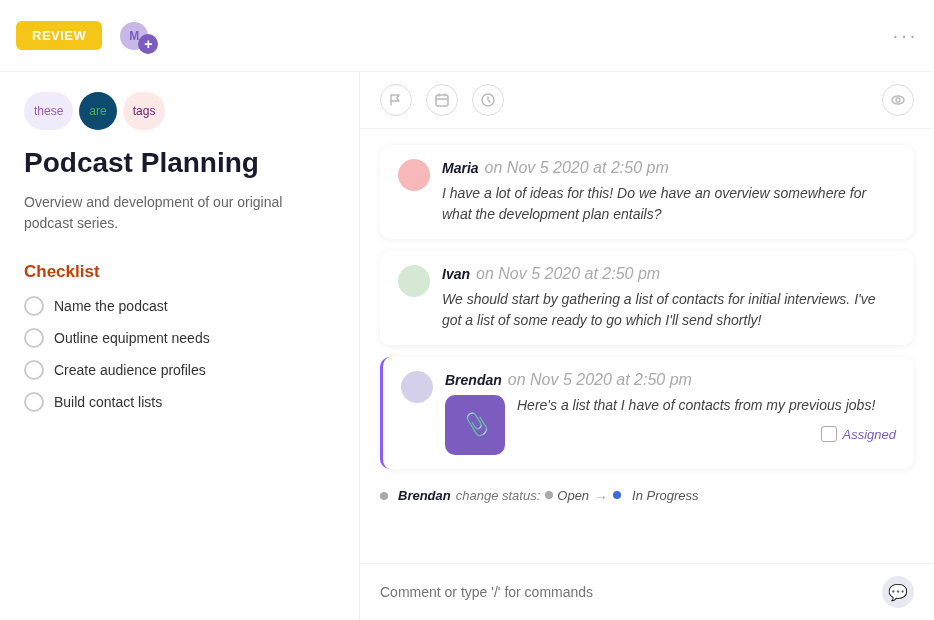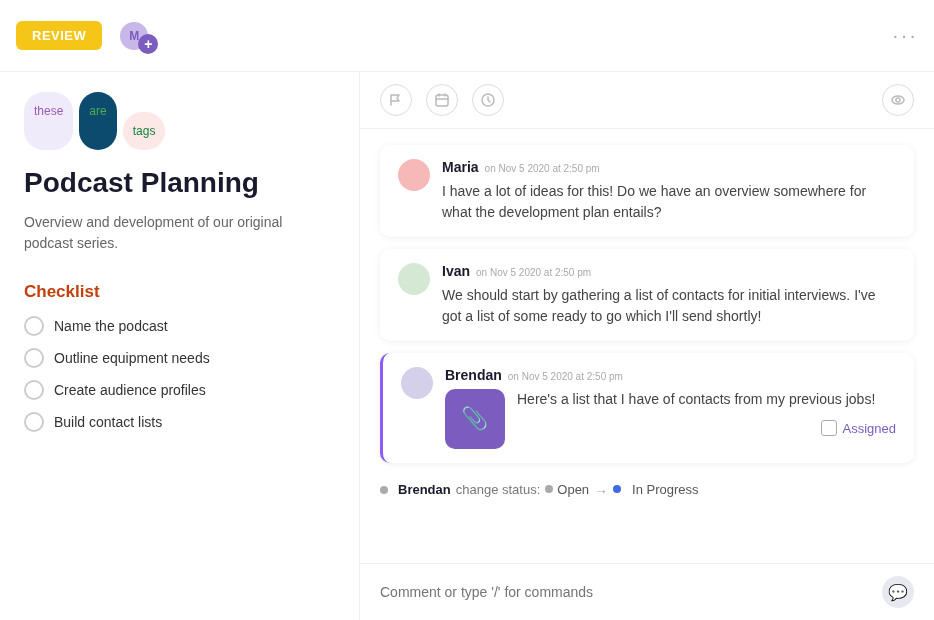--- a/index.html
+++ b/index.html
@@ -99,21 +99,21 @@
       margin-bottom: 16px;
     }
     .tag {
       font-size: 12px;
       padding: 12px 10px;
       border-radius: 20px;
       font-weight: 500;
     }
     .tag-green { background: #0c4a6e; color: #4caf50; }
     .tag-purple { background: #f0ebfa; color: #9b59b6; }
-    .tag-red { background: #fde8e8; color: #15803d; margin-top: 20px; }
+    .tag-red { background: #fde8e8; color: #701a75; }
     .page-title {
       font-size: 28px;
       font-weight: 800;
       color: #1a1a2e;
       margin-bottom: 12px;
       line-height: 1.2;
     }
     .page-desc {
       font-size: 14px;
       color: #666;
@@ -179,20 +179,21 @@
     .toolbar-icon-right {
       margin-left: auto;
     }
     .comments-area {
       flex: 1;
       overflow-y: auto;
       padding: 16px 20px;
       display: flex;
       flex-direction: column;
       gap: 12px;
+      font-style: italic;
     }
     .comment-card {
       background: #fff;
       border-radius: 10px;
       padding: 14px 18px;
       box-shadow: 0 1px 6px rgba(0,0,0,0.07);
       display: flex;
       gap: 12px;
     }
     .comment-avatar {
@@ -211,21 +212,21 @@
       gap: 6px;
       margin-bottom: 6px;
       flex-wrap: wrap;
     }
     .comment-author {
       font-weight: 700;
       font-size: 14px;
       color: #1a1a2e;
     }
     .comment-time {
-      font-size: 10px;
+      font-size: 16px;
       color: #aaa;
     }
     .comment-text {
       font-size: 14px;
       color: #444;
       line-height: 1.5;
     }
 
     
     .brendan-card {

